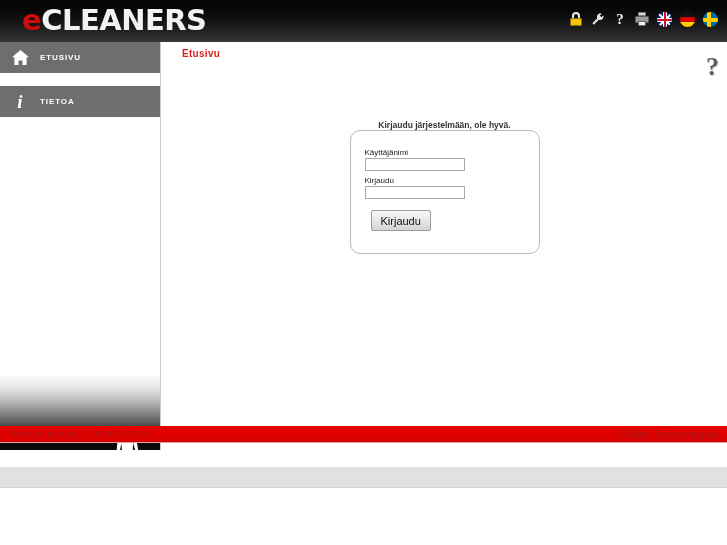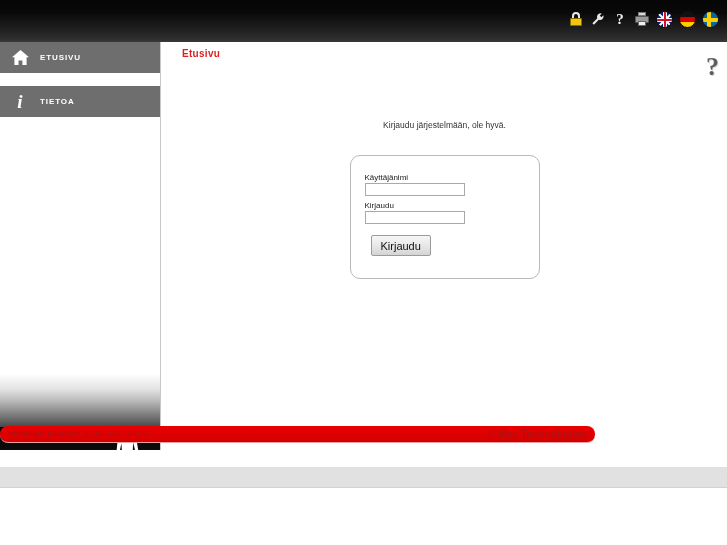--- a/index.html
+++ b/index.html
@@ -343,22 +343,22 @@
     left: 0;
     top: 78px;
     width: 567px;
     display: flex;
     flex-direction: column;
     align-items: center;
   }
   .login-title {
     font-size: 8.5px;
     color: #333333;
-    margin-bottom: 25px;
-    font-weight: normal;
+    margin-bottom: 0;
+    font-weight: bold;
   }
   .login-box {
     width: 190px;
     height: 124px;
     border: 1px solid #b9b9b9;
     border-radius: 10px;
     background: #ffffff;
     box-sizing: border-box;
     position: relative;
   }
@@ -400,25 +400,24 @@
     color: #111;
     font-family: "Liberation Sans", sans-serif;
     cursor: pointer;
   }
 
   
   .footer {
     position: absolute;
     left: 0;
     top: 426px;
-    width: 595px;
+    width: 727px;
     height: 16px;
     background: linear-gradient(to bottom, #e60000 0%, #dd0000 70%, #cf0000 100%);
     border-bottom: 1px solid #e8a0a0;
-    border-radius: 8px;
   }
   .footer-left {
     position: absolute;
     left: 8px;
     top: 3px;
     font-size: 8px;
     font-weight: bold;
     color: #b01010;
     letter-spacing: 0.2px;
   }
@@ -448,20 +447,23 @@
     height: 57px;
     background: #ffffff;
   }
 </style>
 </head>
 <body>
 
 <div id="app">
 
   <div class="header">
+    <div class="logo">
+      <span class="logo-e">e</span><span class="logo-rest">CLEANERS</span>
+    </div>
 
     <div class="header-icons">
       <span class="hicon icon-lock">
         <span class="lock-shackle"></span>
         <span class="lock-body"></span>
       </span>
       <span class="hicon icon-wrench">
         <svg width="16" height="16" viewBox="0 0 16 16" aria-hidden="true">
           <path d="M10.5 2.2a3.6 3.6 0 0 0-3.2 5.1L2.4 12.2l1.5 1.5 4.9-4.9a3.6 3.6 0 0 0 4.6-4.6l-2 2-1.6-1.6 2-2a3.6 3.6 0 0 0-1.3-.4z" fill="#e8e8e8"></path>
         </svg>

